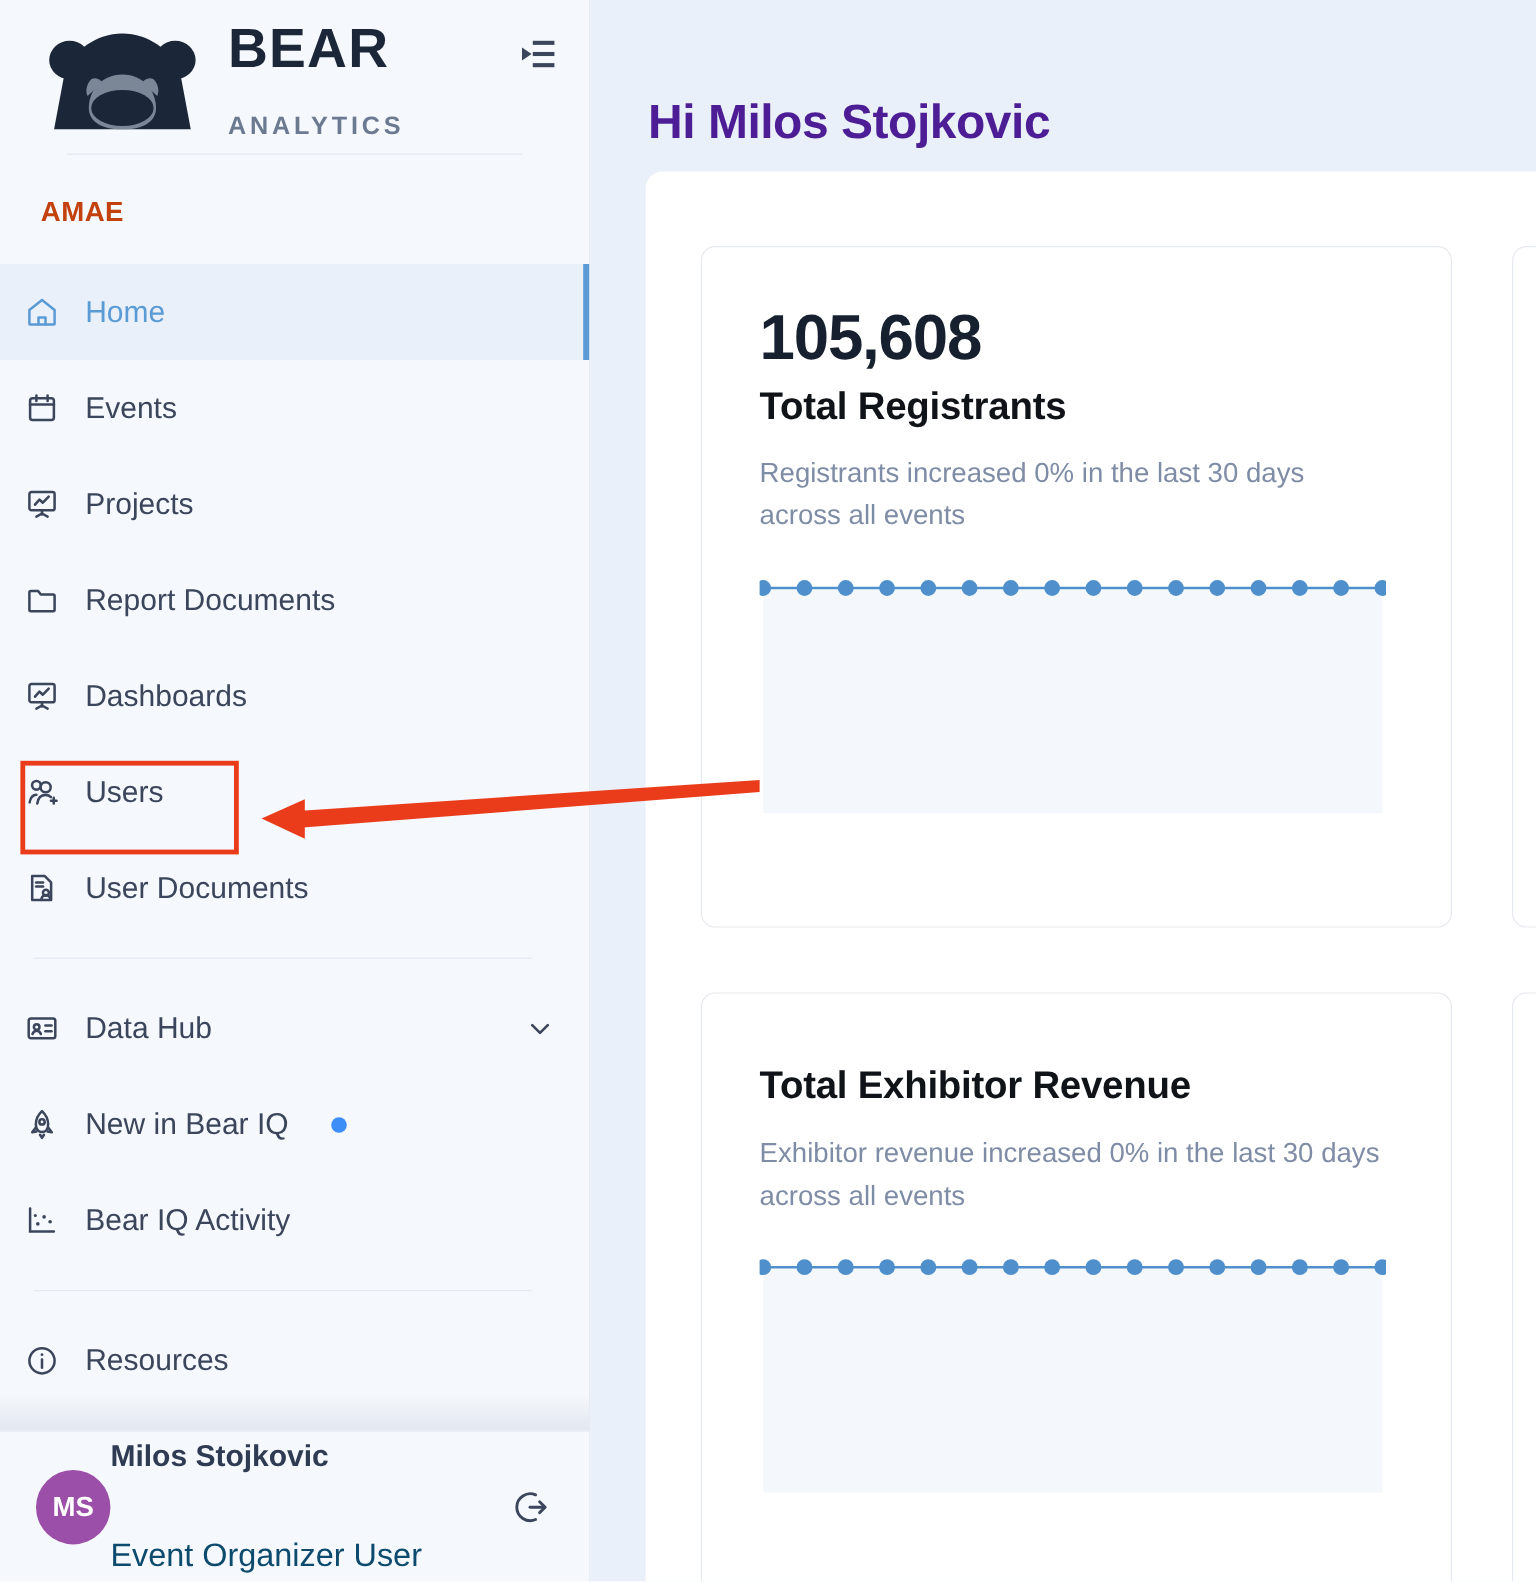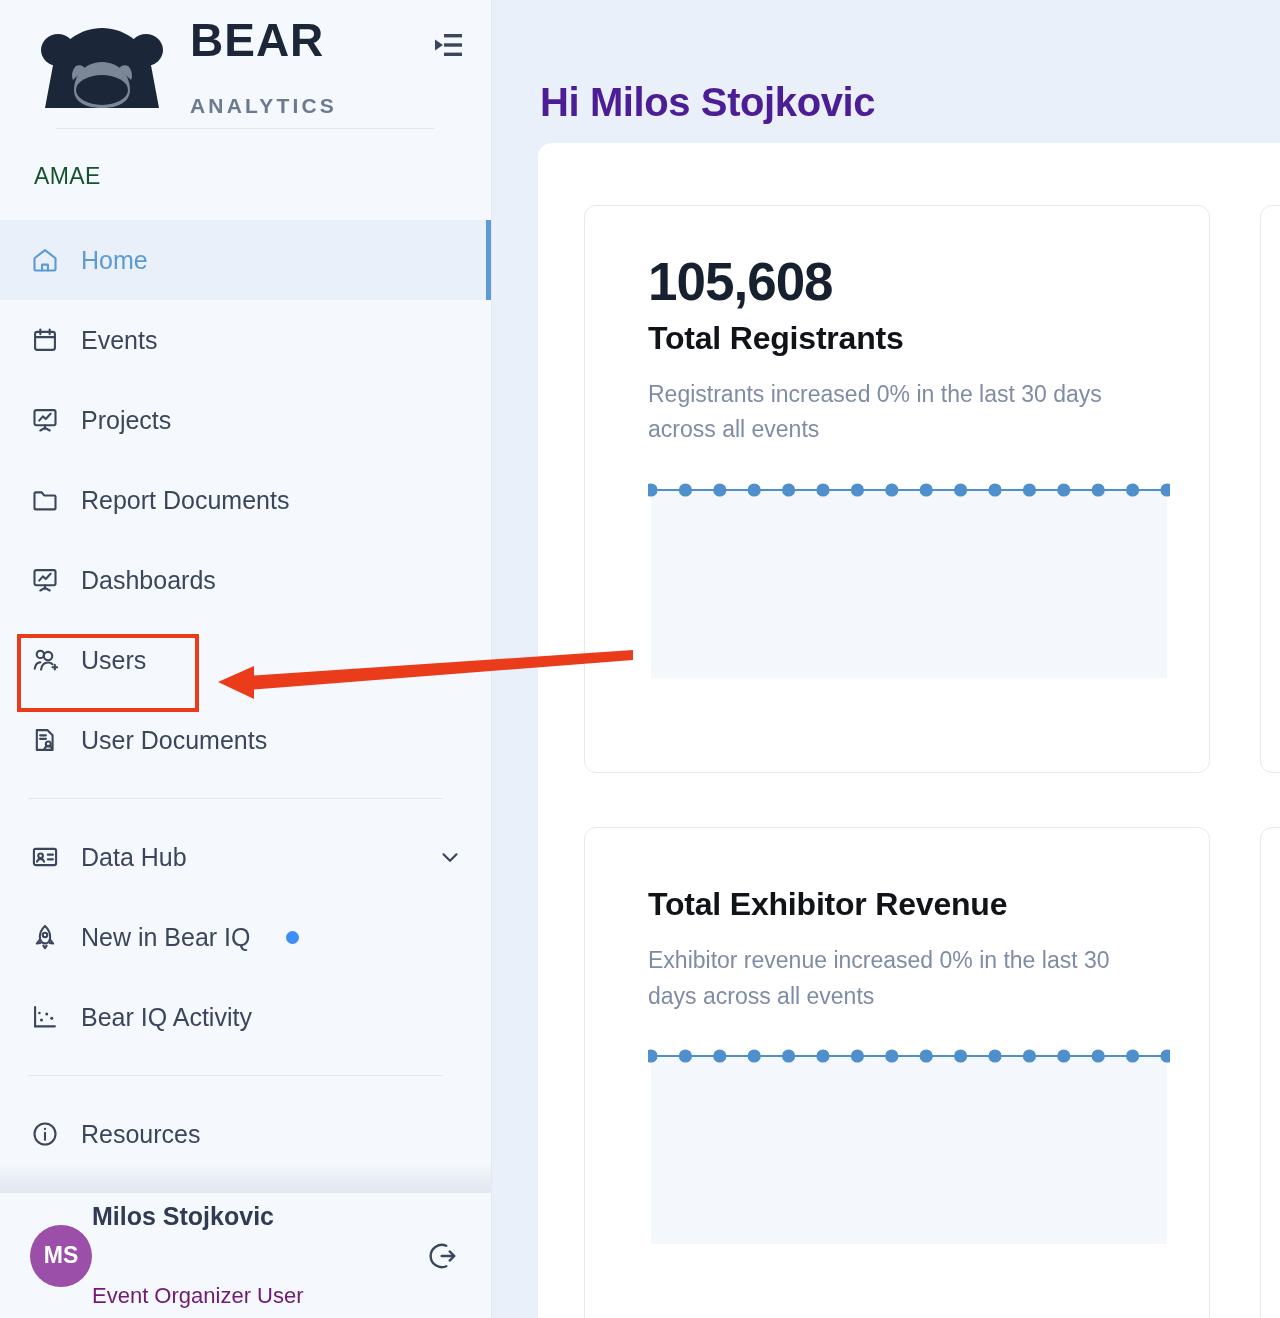--- a/index.html
+++ b/index.html
@@ -31,29 +31,29 @@
     font-size: 21px; font-weight: bold; letter-spacing: 3.2px;
     color: #6c7a91; margin-top: 4px;
   }
   .collapse-btn {
     position: absolute; top: 28px; right: 26px;
     width: 34px; height: 34px; cursor: pointer;
     display: flex; align-items: center; justify-content: center;
   }
   .divider { height: 1px; background: #e1e8f2; margin: 14px 28px 0 28px; }
   .org-name {
-    font-size: 23px; font-weight: normal; color: #14532d;
+    font-size: 23px; font-weight: bold; color: #c2410c;
     letter-spacing: 0.4px; padding: 34px 28px 30px 34px;
   }
 
   
   .nav { display: flex; flex-direction: column; }
   .nav-item {
     display: flex; align-items: center; gap: 21px;
-    height: 80px; padding: 0 28px 0 30px;
+    height: 80px; padding: 0 28px 0 20px;
     cursor: pointer; position: relative;
     color: #3b465c; font-size: 25px;
   }
   .nav-item .ico {
     width: 30px; height: 30px; flex: 0 0 30px;
     display: flex; align-items: center; justify-content: center;
   }
   .nav-item.active {
     background: #eaf0fa; color: #5b9bd5;
   }
@@ -84,21 +84,21 @@
     cursor: pointer;
   }
   .avatar {
     width: 62px; height: 62px; border-radius: 50%;
     background: #9b4fa8; color: #fff;
     display: flex; align-items: center; justify-content: center;
     font-size: 23px; font-weight: bold; flex: 0 0 62px;
   }
   .profile-text { display: flex; flex-direction: column; gap: 4px; }
   .profile-name { font-size: 25px; font-weight: bold; color: #2f3b52; }
-  .profile-role { font-size: 22px; color: #701a75; margin-top: 48px; }
+  .profile-role { font-size: 27px; color: #0c4a6e; margin-top: 48px; }
   .logout-btn {
     margin-left: auto; width: 40px; height: 40px; cursor: pointer;
     display: flex; align-items: center; justify-content: center;
   }
 
   
   .main {
     flex: 1 1 auto; height: 1318px; position: relative;
     background: #eaf0fa; overflow: hidden;
   }
@@ -113,21 +113,21 @@
     min-height: 1135px;
     padding: 62px 0 0 46px;
   }
   .cards-grid {
     display: grid; grid-template-columns: 626px 626px;
     gap: 54px 50px;
   }
   .stat-card {
     width: 626px; height: 568px;
     border: 1px solid #e6e9ee; border-radius: 12px;
-    background: #fff; padding: 48px 46px 0 63px;
+    background: #fff; padding: 48px 46px 0 48px;
     display: flex; flex-direction: column;
   }
   .stat-value {
     font-size: 53px; font-weight: bold; color: #16202f;
     letter-spacing: -1px; line-height: 1.05;
   }
   .stat-title {
     font-size: 32px; font-weight: bold; color: #101418;
     margin-top: 10px; letter-spacing: -0.2px;
   }

